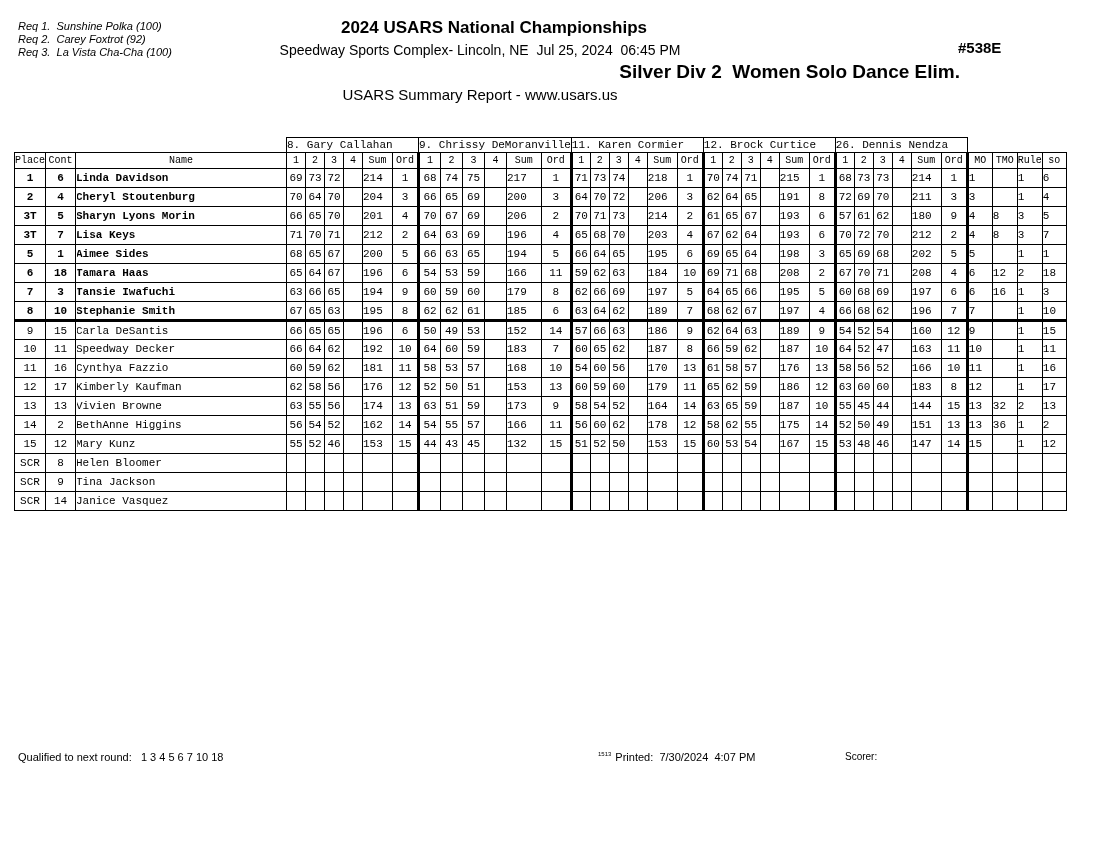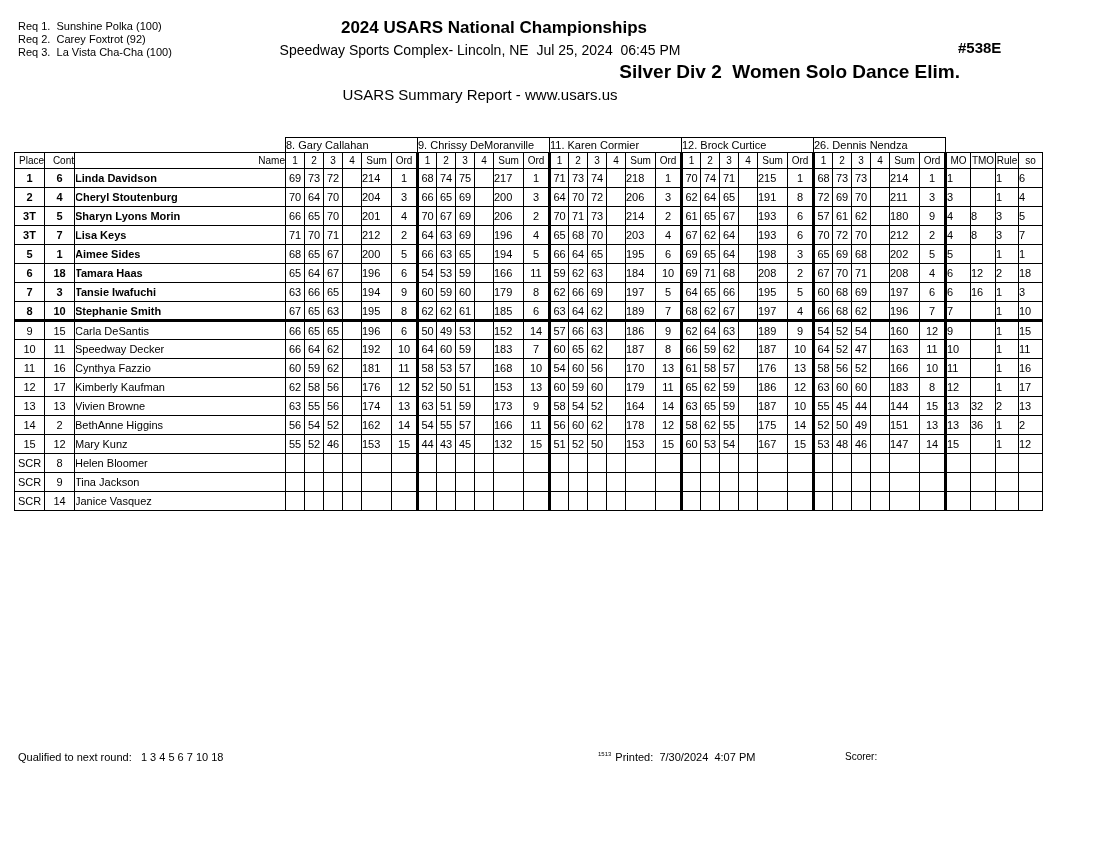--- a/index.html
+++ b/index.html
@@ -1,38 +1,38 @@
 <!DOCTYPE html>
 <html><head>
 <meta charset="utf-8">
 <style>
   * { margin:0; padding:0; box-sizing:border-box; }
   html,body { width:1100px; height:850px; background:#ffffff; }
   body { position:relative; font-family:"Liberation Sans", sans-serif; color:#000; overflow:hidden; }
   .pre { white-space:pre; }
 
-  .req-block { position:absolute; left:18px; top:20px; font-size:11px; line-height:13px; }
+  .req-block { position:absolute; left:18px; top:20px; font-size:11px; line-height:13px;font-style:italic; }
 
   .titles { position:absolute; left:0; top:18px; width:960px; text-align:center; }
   .title-main   { font-size:17px; font-weight:bold;margin-left:28px; }
   .title-venue  { font-size:14px; margin-top:4px; }
   .title-event  { font-size:19px; font-weight:bold; margin-top:3px;text-align:right; }
   .title-report { font-size:15px; margin-top:3px; }
   .report-number { position:absolute; left:958px; top:21px; font-size:15px; font-weight:bold;margin-top:18px; }
 
-  table.results { position:absolute; left:14px; top:137px; border-collapse:collapse; table-layout:fixed; }
+  table.results { position:absolute; left:14px; top:137px; border-collapse:collapse; table-layout:fixed;font-family:Liberation Mono, monospace; }
   table.results td, table.results th {
     border:1px solid #000; font-size:11px; font-weight:normal;
     height:19px; padding:0; overflow:hidden; white-space:nowrap; vertical-align:middle;
   }
   tr.judge-row td, tr.judge-row th { height:15px; }
   tr.colhead-row th { height:16px; font-size:10px; }
   .no-border { border:none !important; background:transparent; }
   .judge-name { text-align:left; padding-left:4px; font-size:11px; }
-  .h-left  { text-align:right; padding-left:3px; }
+  .h-left  { text-align:center; padding-left:3px; }
   .h-score, .h-sum, .h-ord { text-align:center; }
   .h-right { text-align:center; }
   .h-ord  { border-right:3px solid #000 !important; }
   .c-place { text-align:center; }
   .c-cont  { text-align:center; }
   .c-name  { text-align:left; padding-left:4px;border-radius:7px; }
   .c-score { text-align:center; }
   .c-sum   { text-align:left; padding-left:2px; }
   .c-ord   { text-align:center; font-weight:bold; border-right:3px solid #000 !important; }
   .c-right { text-align:left; padding-left:5px; }

